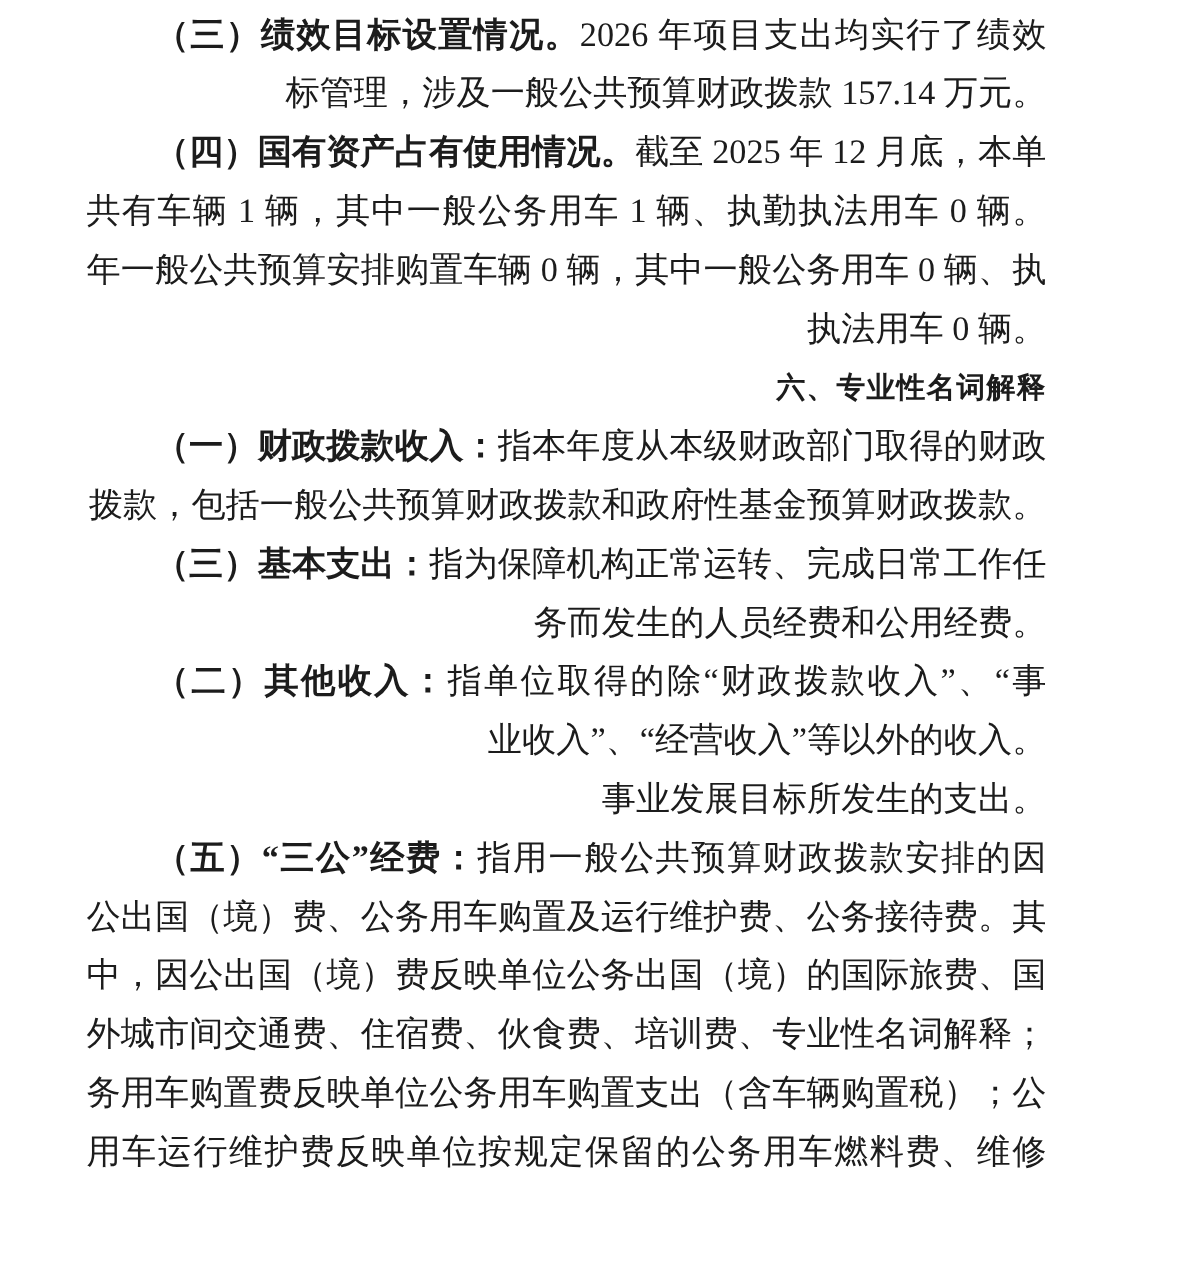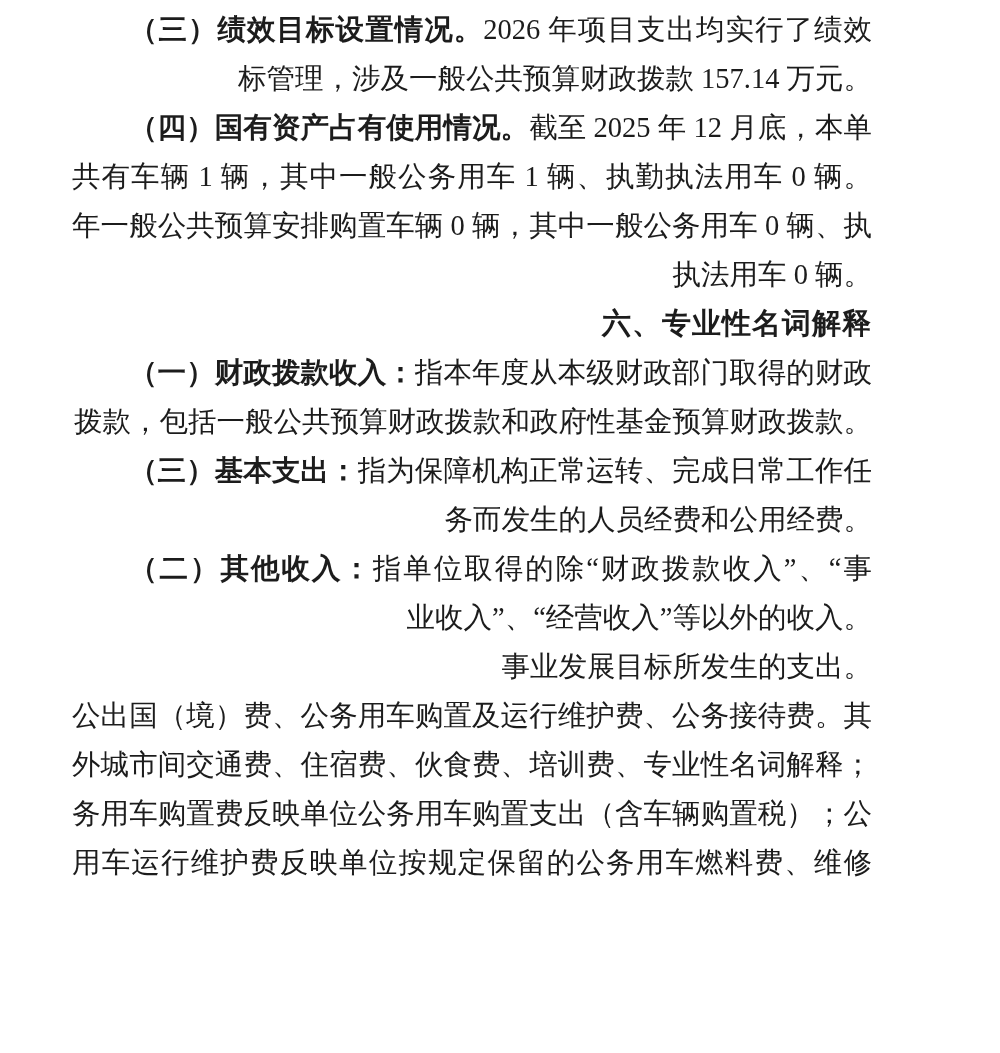--- a/index.html
+++ b/index.html
@@ -30,21 +30,21 @@
     text-align: justify;
     text-align-last: justify;
     text-justify: inter-character;
   }
   .line.indent {
     text-indent: 57px;
   }
   .line.heading {
     font-family: "Liberation Sans", "DejaVu Sans", sans-serif;
     font-weight: 700;
-    font-size: 29px;
+    font-size: 24px;
     letter-spacing: 1px;
   }
   .seg { font-weight: normal; }
   .seg.bold { font-weight: 700; }
 </style>
 </head>
 <body>
 
 <div class="page">
   <div id="doc">
@@ -70,19 +70,21 @@
         <div class="line"><span class="seg">务而发生的人员经费和公用经费。</span></div>
       </div>
       <div>
         <div class="line justify indent"><span class="seg bold">（二）其他收入：</span><span class="seg">指单位取得的除“财政拨款收入”、“事</span></div>
         <div class="line"><span class="seg">业收入”、“经营收入”等以外的收入。</span></div>
       </div>
       <div>
         <div class="line"><span class="seg">事业发展目标所发生的支出。</span></div>
       </div>
       <div>
+        <div class="line justify indent"><span class="seg bold">（五）“三公”经费：</span><span class="seg">指用一般公共预算财政拨款安排的因</span></div>
         <div class="line justify"><span class="seg">公出国（境）费、公务用车购置及运行维护费、公务接待费。其</span></div>
+        <div class="line justify"><span class="seg">中，因公出国（境）费反映单位公务出国（境）的国际旅费、国</span></div>
         <div class="line justify"><span class="seg">外城市间交通费、住宿费、伙食费、培训费、专业性名词解释；公</span></div>
         <div class="line justify"><span class="seg">务用车购置费反映单位公务用车购置支出（含车辆购置税）；公务</span></div>
         <div class="line justify"><span class="seg">用车运行维护费反映单位按规定保留的公务用车燃料费、维修费、</span></div>
       </div>
     </div>
 </div>
 
 </body></html>

